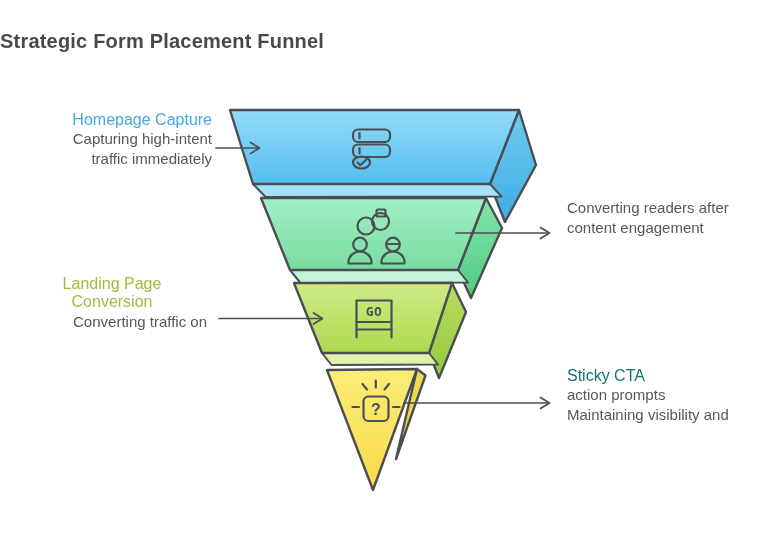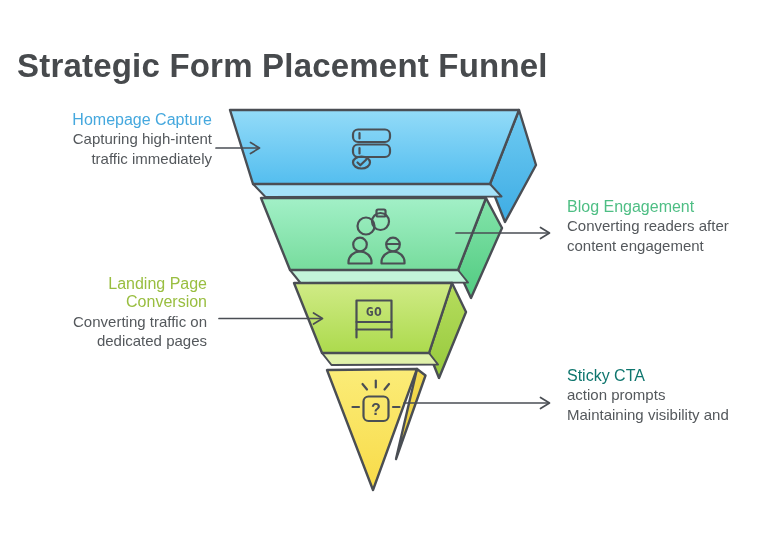--- a/index.html
+++ b/index.html
@@ -1,31 +1,31 @@
 <!DOCTYPE html>
 <html><head>
 <meta charset="utf-8">
 <style>
   html,body{margin:0;padding:0;background:#fff;}
   body{width:768px;height:537px;position:relative;overflow:hidden;
        font-family:"Liberation Sans","DejaVu Sans",sans-serif;}
   .canvas{position:absolute;inset:0;}
-  .page-title{position:absolute;top:30px;left:0;width:630px;margin:17px;
-ated      text-align:center;font-size:33px;font-weight:bold;color:#474a4d;letter-spacing:.2px;}
+  .page-title{position:absolute;top:30px;left:0;width:630px;margin:0;
+ated      text-align:center;font-size:20px;font-weight:bold;color:#474a4d;letter-spacing:.2px;}
   svg.diagram{position:absolute;left:0;top:0;}
   .label{position:absolute;}
   .label .t{font-size:16px;font-weight:normal;line-height:1.15;}
   .label .d{font-size:15px;line-height:1.3;color:#54585c;}
   .label .d span{display:block;}
   .label .t span{display:block;}
   .left-label{text-align:right;}
   .right-label{text-align:left;}
   .t-blue{color:#45a8de;}
   .t-green{color:#4ebe84;}
-  .t-lime{color:#99be40;}
+  .t-lime{color:#99be40;text-align:center;}
   .t-yellow{color:#0f766e;}
   .lab-homepage{left:18px;top:111px;width:194px;}
   .lab-blog{left:567px;top:198px;width:196px;}
   .lab-landing{left:17px;top:275px;width:190px;}
   .lab-sticky{left:567px;top:367px;width:200px;}
 </style>
 </head>
 <body>
 
 <div class="canvas">
@@ -149,37 +149,33 @@
     <div class="t t-blue">
       <span>Homepage Capture</span>
     </div>
     <div class="d">
       <span>Capturing high-intent</span>
       <span>traffic immediately</span>
     </div>
   </div>
 
   <div class="label right-label lab-blog">
-    <div class="t t-green">
-      <span>Blog Engagement</span>
-    </div>
     <div class="d">
       <span>Converting readers after</span>
       <span>content engagement</span>
     </div>
   </div>
 
   <div class="label left-label lab-landing">
     <div class="t t-lime">
       <span>Landing Page</span>
       <span>Conversion</span>
     </div>
     <div class="d">
       <span>Converting traffic on</span>
-      <span>dedicated pages</span>
     </div>
   </div>
 
   <div class="label right-label lab-sticky">
     <div class="t t-yellow">
       <span>Sticky CTA</span>
     </div>
     <div class="d">
       <span>action prompts</span>
       <span>Maintaining visibility and</span>

